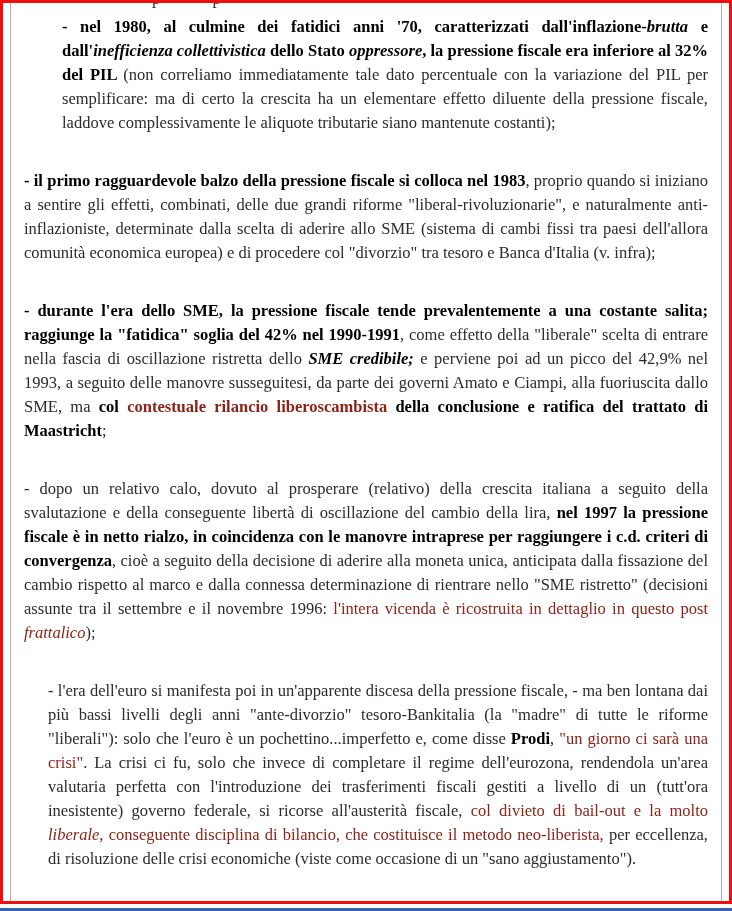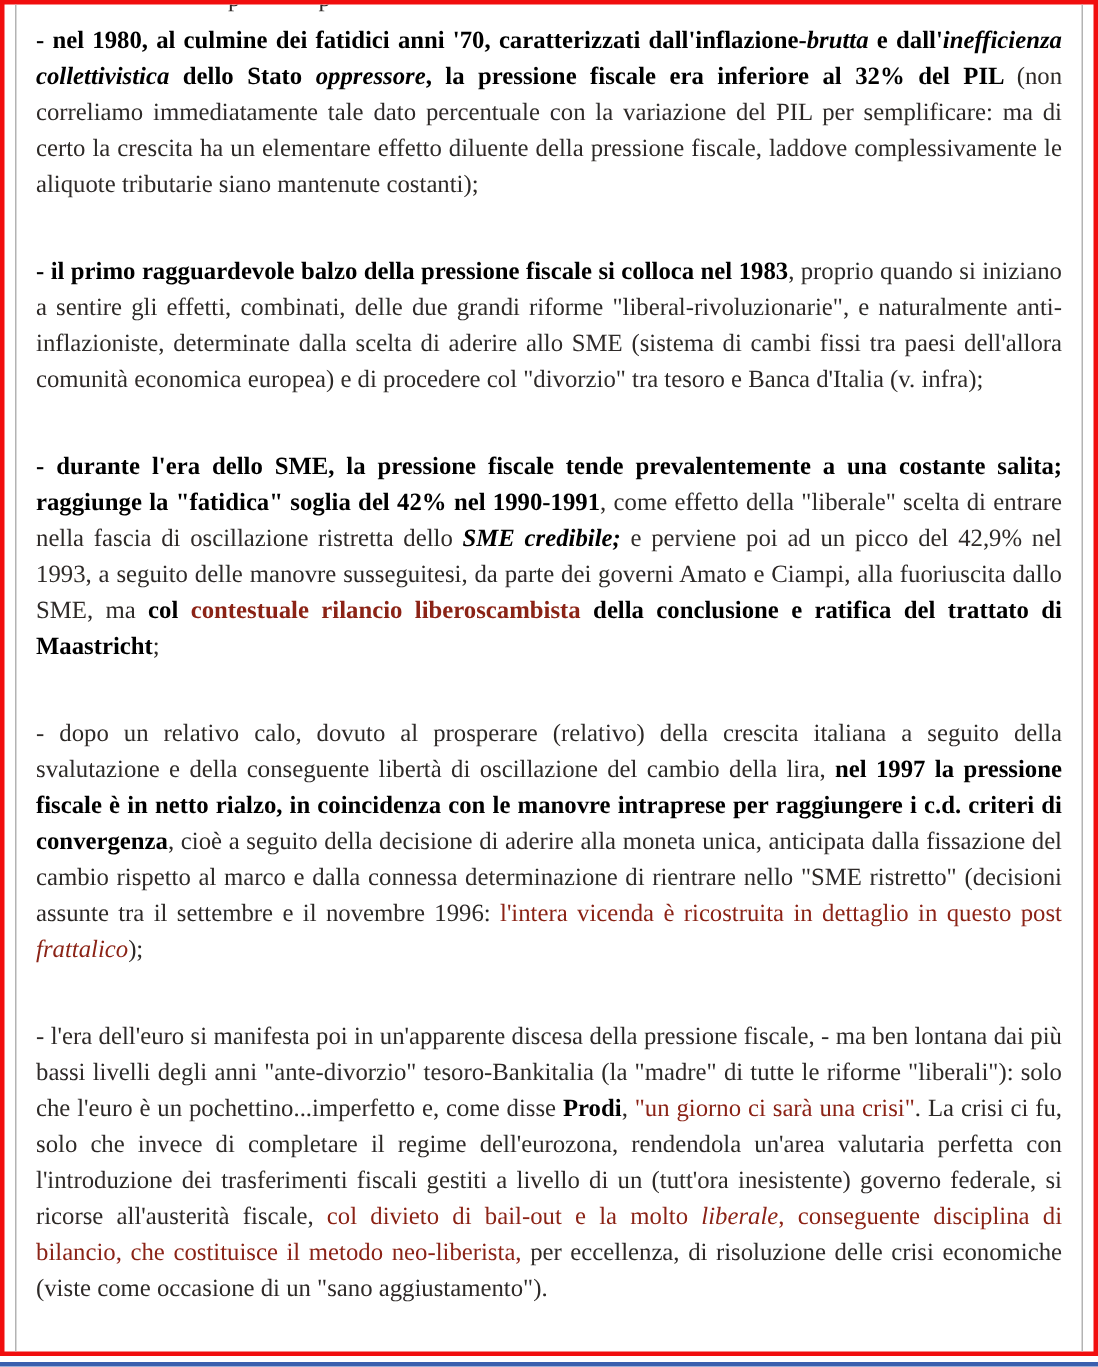--- a/index.html
+++ b/index.html
@@ -38,22 +38,22 @@
     font-size:16.5px;color:var(--ink);
     letter-spacing:24px;
   }
   #doc p{
     margin:0 0 34px 0;
     font-size:16.5px;
     line-height:24px;
     text-align:justify;
     color:var(--ink);
   }
-  #doc p:first-child{margin-top:4px;}
-  #doc p:last-child{margin-bottom:0;}
+  #doc p:first-child{margin-top:4px;margin-left:38px;}
+  #doc p:last-child{margin-bottom:0;margin-left:24px;}
   .b{font-weight:bold;color:var(--ink-bold);}
   .i{font-style:italic;}
   .lnk{color:var(--link);text-decoration:none;cursor:pointer;}
   .bar-blue{
     position:absolute;left:0;top:908px;width:732px;height:3px;
     background:var(--bar-blue);
   }
 </style>
 </head>
 <body>

